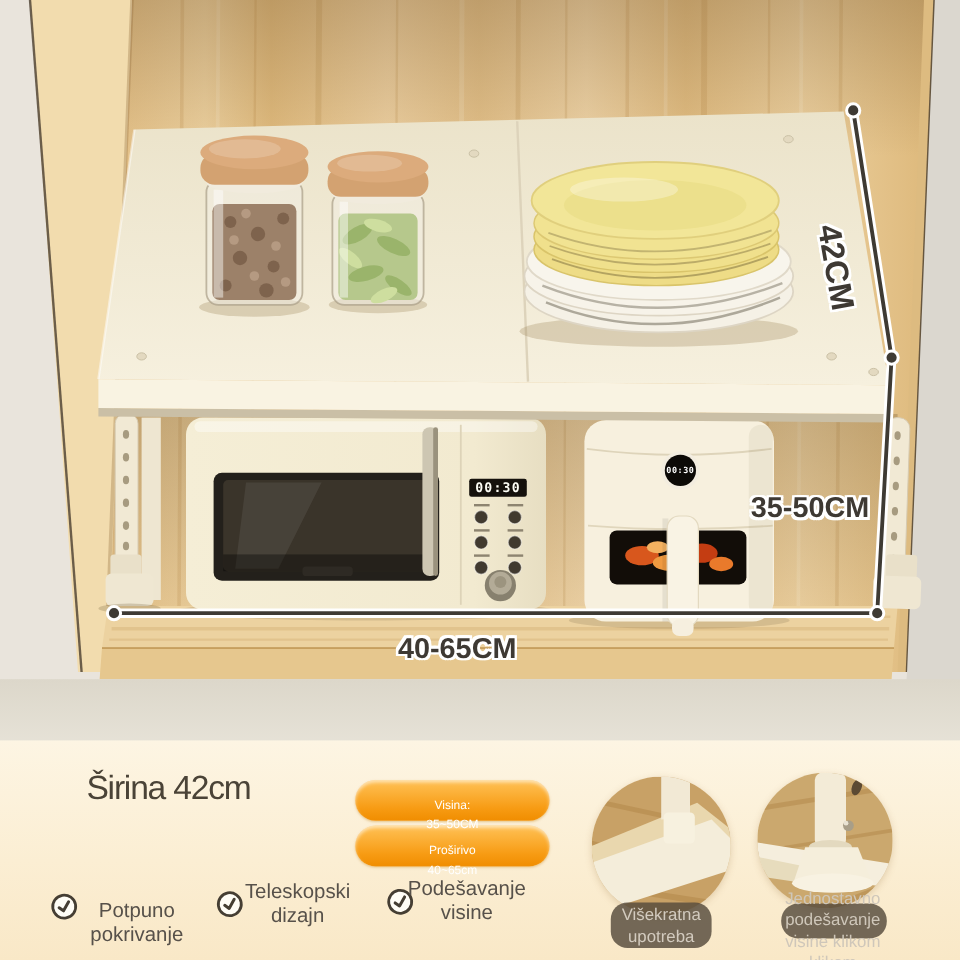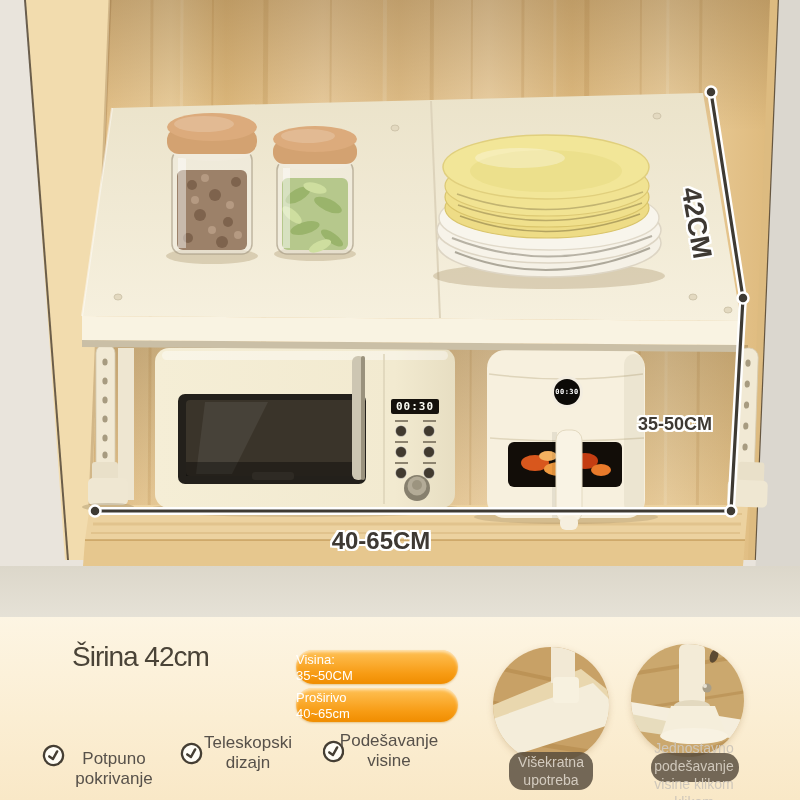--- a/index.html
+++ b/index.html
@@ -10,21 +10,21 @@
   }
   
   .photo{position:absolute;left:0;top:0;width:800px;height:620px;}
   .photo svg{position:absolute;left:0;top:0;}
   .dim{
     position:absolute;font-weight:bold;color:#3e3933;white-space:nowrap;
     text-shadow:-2px -2px 0 #fff,2px -2px 0 #fff,-2px 2px 0 #fff,2px 2px 0 #fff,
                  0 -2px 0 #fff,0 2px 0 #fff,-2px 0 0 #fff,2px 0 0 #fff;
   }
   .dim-depth{left:696px;top:223px;font-size:27px;transform:translate(-50%,-50%) rotate(80deg);}
-  .dim-height{left:675px;top:424px;font-size:18px;transform:translate(-50%,-50%);}
+  .dim-height{left:675px;top:424px;font-size:24px;transform:translate(-50%,-50%);}
   .dim-width{left:381px;top:541px;font-size:24px;transform:translate(-50%,-50%);}
   .mw-display{
     position:absolute;left:391px;top:399px;width:48px;height:15px;
     background:#15110c;border-radius:2px;color:#fdfdf5;font-family:"DejaVu Sans Mono",monospace;
     font-size:11px;font-weight:bold;text-align:center;line-height:15px;letter-spacing:1px;
   }
   .af-display{
     position:absolute;left:551px;top:376px;width:32px;height:32px;border-radius:50%;
     background:#f3ede0;
   }
@@ -40,21 +40,21 @@
   }
   .title{
     position:absolute;left:72px;top:20px;font-size:28px;letter-spacing:-1px;
     color:#4a4337;line-height:40px;
   }
   .badges{position:absolute;left:296px;top:33px;width:162px;}
   .badge{
     width:162px;height:34px;border-radius:17px;margin-bottom:4px;
     background:linear-gradient(180deg,#ffc257 0%,#f79b13 70%,#f08d00 100%);
     box-shadow:inset 0 2px 3px rgba(255,255,255,.55), 0 1px 2px rgba(190,120,0,.35);
-    color:#ffffff;font-size:13px;line-height:16px;padding-top:2px;
+    color:#ffffff;text-align:center;font-size:10px;line-height:16px;padding-top:14px;
   }
   .feature{position:absolute;}
   .feature .check{position:absolute;width:23px;height:23px;transform:rotate(-10deg);}
   .feature .ftext{position:absolute;text-align:center;color:#57514a;font-size:17px;line-height:20px;}
   .circle-photo{
     position:absolute;border-radius:50%;overflow:hidden;
     box-shadow:0 2px 6px rgba(150,110,60,.25);
   }
   .circle-photo svg{display:block;}
   .caption{

